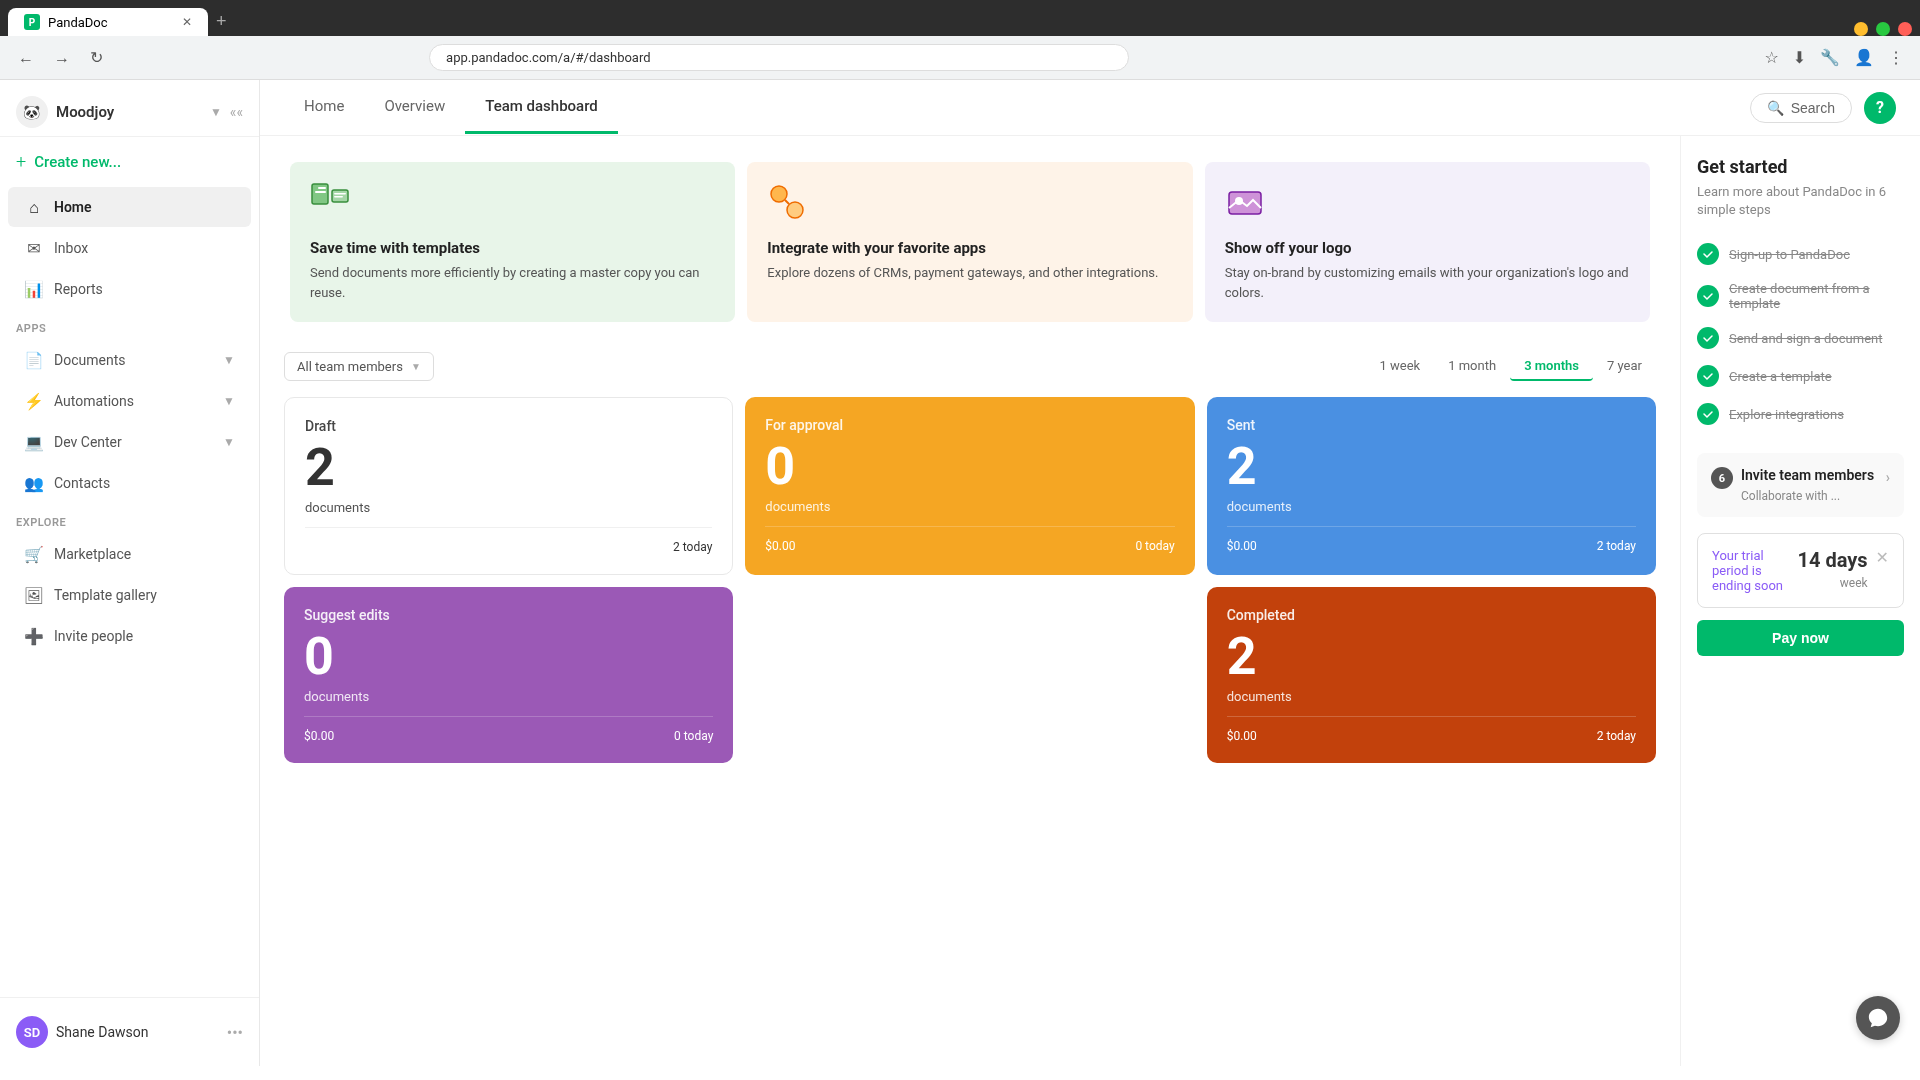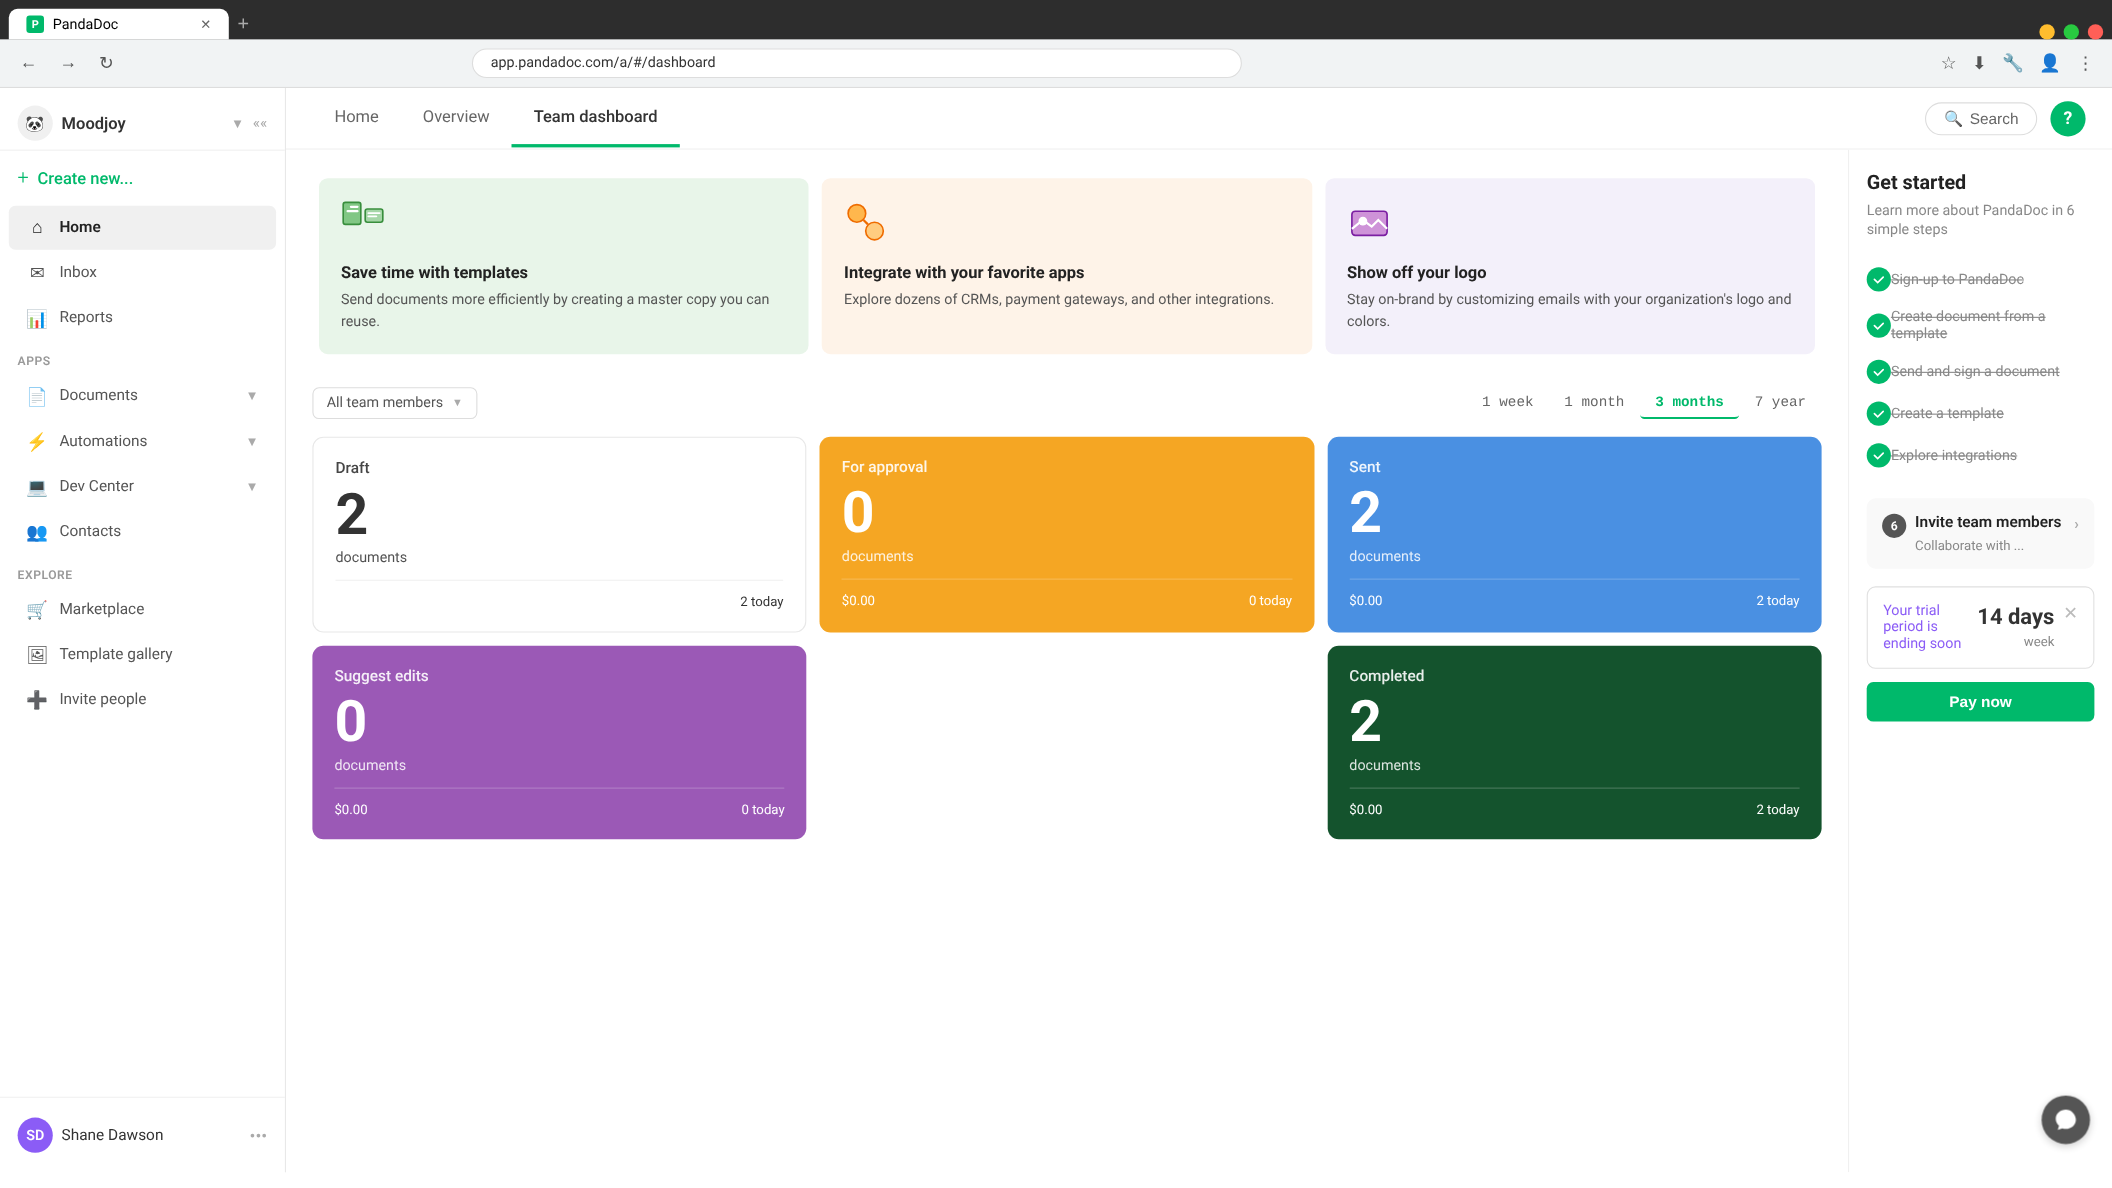--- a/index.html
+++ b/index.html
@@ -71,45 +71,45 @@
     .promo-card.peach { background: #fef3e8; }
     .promo-card.lavender { background: #f3f0fa; }
     .promo-card-icon { font-size: 28px; margin-bottom: 10px; }
     .promo-card-title { font-size: 15px; font-weight: 700; color: #222; margin-bottom: 6px; }
     .promo-card-desc { font-size: 13px; color: #555; line-height: 1.5; }
 
     
     .filter-row { display: flex; align-items: center; gap: 16px; margin-bottom: 16px; }
     .filter-select { display: flex; align-items: center; gap: 8px; border: 1px solid #ddd; border-radius: 6px; padding: 6px 12px; font-size: 13px; color: #555; cursor: pointer; background: #fff; }
     .time-filters { display: flex; gap: 0; margin-left: auto; }
-    .time-filter { padding: 6px 14px; font-size: 13px; color: #666; cursor: pointer; border-radius: 4px; font-family: Liberation Mono, monospace; }
+    .time-filter { padding: 6px 14px; font-size: 13px; color: #666; cursor: pointer; border-radius: 4px; }
     .time-filter.active { color: #00b96b; font-weight: 600; border-bottom: 2px solid #00b96b; }
 
     
     .stat-cards { display: grid; grid-template-columns: 1fr 1fr 1fr; gap: 12px; }
     .stat-card { border-radius: 10px; padding: 20px; color: white; position: relative; overflow: hidden; }
     .stat-card.white { background: #fff; border: 1px solid #e8e8e8; color: #333; }
     .stat-card.orange { background: #f5a623; }
     .stat-card.blue { background: #4a90e2; }
     .stat-card.purple { background: #9b59b6; }
     .stat-card.teal { background: #1abc9c; }
-    .stat-card.green { background: #14532d; }
+    .stat-card.green { background: #c2410c; }
     .stat-card-label { font-size: 14px; font-weight: 500; margin-bottom: 8px; opacity: 0.9; }
     .stat-card-value { font-size: 52px; font-weight: 700; line-height: 1; margin-bottom: 6px; }
     .stat-card-sub { font-size: 13px; opacity: 0.85; margin-bottom: 12px; }
     .stat-card-footer { display: flex; align-items: center; justify-content: space-between; font-size: 12px; padding-top: 12px; border-top: 1px solid rgba(255,255,255,0.2); }
     .stat-card.white .stat-card-footer { border-top: 1px solid #f0f0f0; }
 
     
     .right-panel { width: 240px; border-left: 1px solid #f0f0f0; padding: 20px 16px; overflow-y: auto; background: #fff; }
     .right-panel-title { font-size: 18px; font-weight: 700; color: #222; margin-bottom: 6px; }
     .right-panel-sub { font-size: 13px; color: #888; margin-bottom: 20px; line-height: 1.4; }
 
     .checklist { display: flex; flex-direction: column; gap: 8px; margin-bottom: 24px; }
-    .checklist-item { display: flex; align-items: center; padding: 4px 0; }
+    .checklist-item { display: flex; align-items: center; gap: 10px; padding: 4px 0; }
     .check-circle { width: 22px; height: 22px; border-radius: 50%; background: #00b96b; display: flex; align-items: center; justify-content: center; flex-shrink: 0; }
     .check-circle svg { width: 12px; height: 12px; }
     .checklist-text { font-size: 13px; color: #888; text-decoration: line-through; }
 
     .invite-section { background: #f9f9f9; border-radius: 8px; padding: 14px; margin-bottom: 16px; }
     .invite-title { font-size: 14px; font-weight: 600; color: #222; margin-bottom: 4px; display: flex; align-items: flex-start; justify-content: space-between; }
     .invite-desc { font-size: 12px; color: #888; margin-bottom: 0; }
     .invite-step { width: 22px; height: 22px; border-radius: 50%; background: #555; color: white; font-size: 11px; font-weight: 700; display: flex; align-items: center; justify-content: center; flex-shrink: 0; }
     .invite-row { display: flex; align-items: flex-start; gap: 8px; }
     .invite-arrow { color: #aaa; font-size: 14px; align-self: flex-start; margin-top: 2px; }

